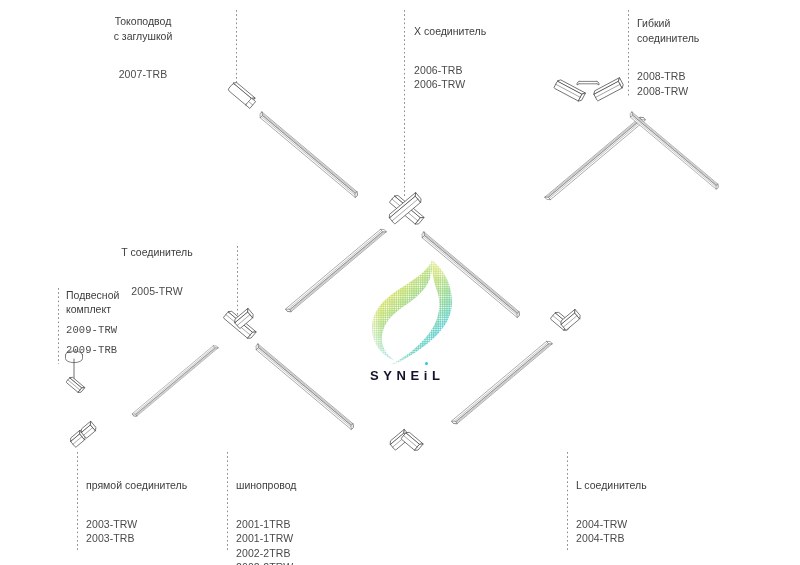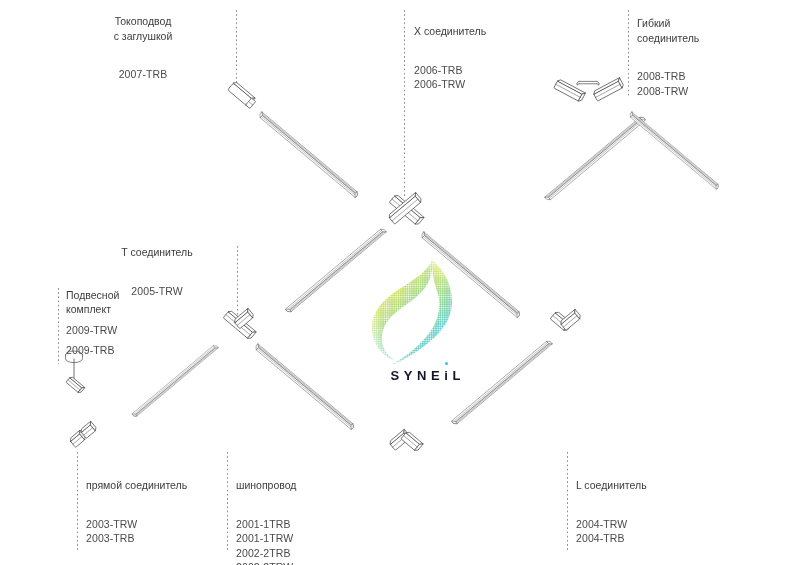--- a/index.html
+++ b/index.html
@@ -23,21 +23,21 @@
     position:absolute; width:1px;
     background-image:linear-gradient(to bottom,#8d8d8d 0 1.6px, rgba(0,0,0,0) 1.6px 4.2px);
     background-size:1px 4.2px;
     background-repeat:repeat-y;
   }
 
   
   #logo-wrap { position:absolute; left:370px; top:258px; width:95px; height:130px; }
   #logo-mark { position:absolute; left:0; top:0; width:95px; height:108px; }
   #wordmark {
-    position:absolute; left:0; top:110px; width:95px; text-align:right;
+    position:absolute; left:0; top:110px; width:95px; text-align:left;
     font-size:13px; font-weight:bold; letter-spacing:4.6px;
     color:#13132a; font-family:"Liberation Sans", sans-serif;
   }
   #wordmark .dot-i { position:relative; }
   #wordmark .dot-i::after{
     content:""; position:absolute; left:1px; top:-6px;
     width:3px; height:3px; border-radius:50%; background:#2ec5e8;
   }
   svg { display:block; overflow:visible; }
 </style>
@@ -309,21 +309,21 @@
     <div class="codes">
       <span class="code">2005-TRW</span>
     </div>
   </div>
 
   <div class="callout" style="left:66px; top:288px; width:130px; line-height:14px;">
     <div class="title">
       <span>Подвесной</span><br>
       <span>комплект</span>
     </div>
-    <div class="codes" style="margin-top:7px;">
+    <div class="codes" style="margin-top:7px;font-family:Liberation Mono, monospace;">
       <span class="code" style="margin-bottom:6px;">2009-TRW</span>
       <span class="code">2009-TRB</span>
     </div>
   </div>
 
   <div class="callout" style="left:86px; top:478px; width:160px;">
     <div class="title">прямой соединитель</div>
     <div class="codes">
       <span class="code">2003-TRW</span>
       <span class="code">2003-TRB</span>

